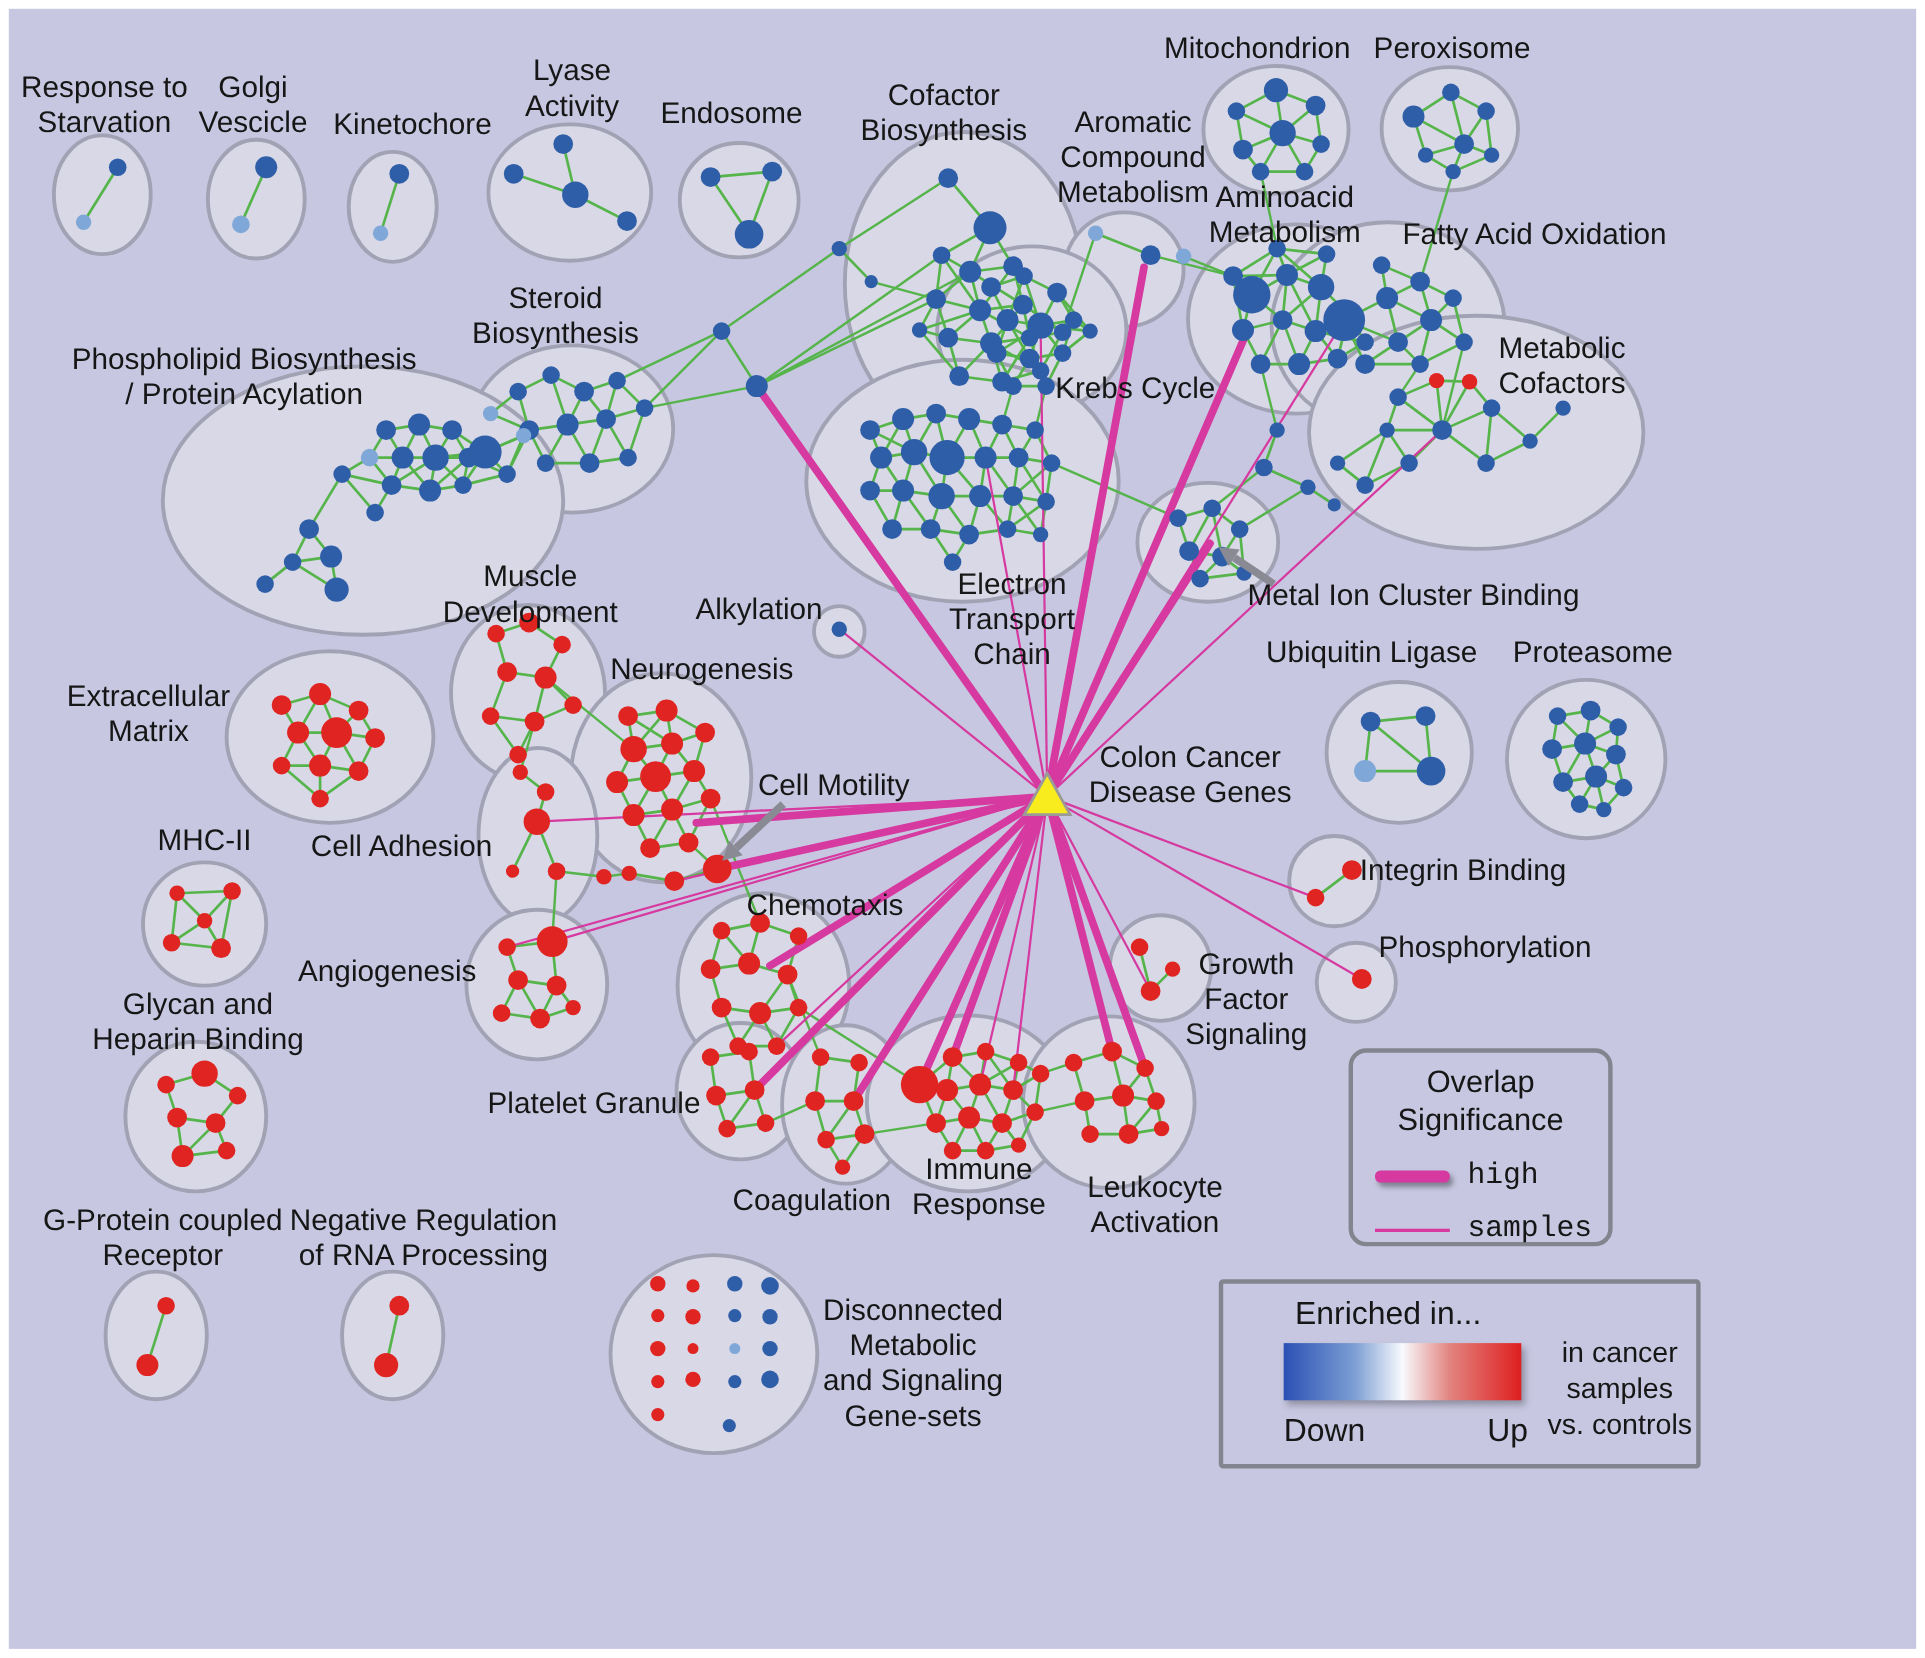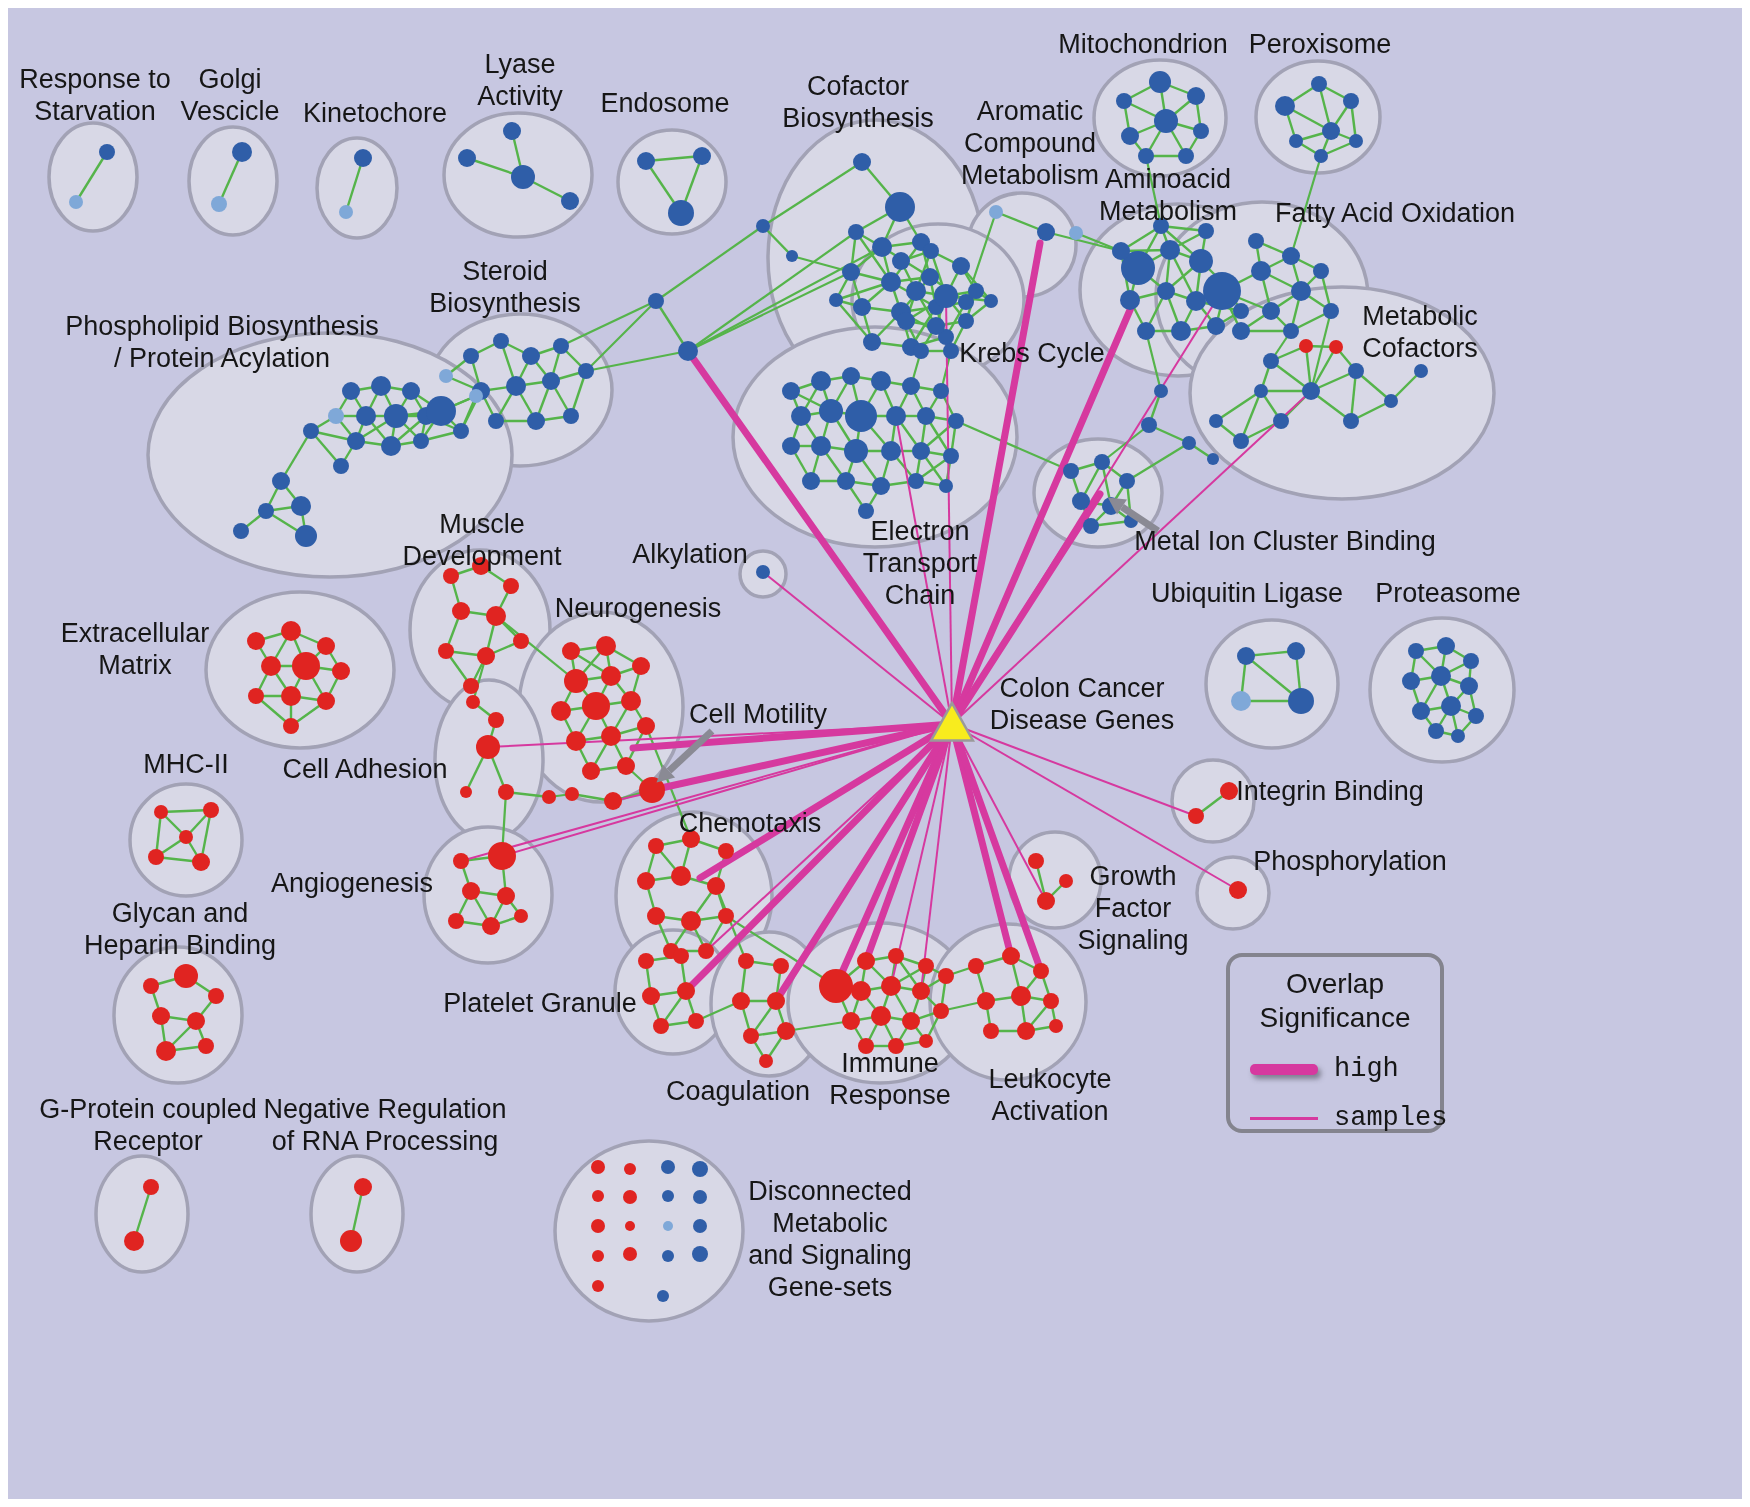--- a/index.html
+++ b/index.html
@@ -1,20 +1,20 @@
 <!DOCTYPE html>
 <html><head>
 <meta charset="utf-8">
 <style>
   html,body{margin:0;padding:0;background:#ffffff;}
   #stage{position:relative;width:1750px;height:1507px;background:#ffffff;font-family:"Liberation Sans",sans-serif;overflow:hidden;}
   #net{position:absolute;left:0;top:0;display:block;}
   svg text{font-family:"Liberation Sans",sans-serif;}
   .panel{position:absolute;color:#161616;box-sizing:border-box;}
-  .overlap-panel{left:1226px;top:953px;width:218px;height:180px;border:4px solid #84848e;border-radius:16px;}
+  .overlap-panel{left:1226px;top:953px;width:240px;height:180px;border:4px solid #84848e;border-radius:16px;}
   .panel-title{text-align:center;font-size:28px;line-height:34px;margin-top:10px;}
   .row{display:flex;align-items:center;gap:16px;margin:19px 0 0 20px;font-family:Liberation Mono, monospace;}
   .swatch-high{width:68px;height:11px;background:#d6399f;border-radius:5px;box-shadow:3px 4px 5px rgba(60,60,70,.5);flex:none;}
   .swatch-moderate{width:68px;height:3px;background:#d6399f;flex:none;}
   .row-label{font-size:27px;}
   .enriched-panel{left:1108px;top:1163px;width:438px;height:172px;border:4px solid #84848e;border-radius:4px;}
   .enriched-title{position:absolute;left:0;top:12px;width:300px;text-align:center;font-size:29px;}
   .gradient-bar{position:absolute;left:55px;top:54px;width:216px;height:52px;
     background:linear-gradient(90deg,#2b50b4 0%,#7d9fd4 30%,#f8fafd 50%,#e2837f 70%,#de1f1f 100%);
     box-shadow:3px 4px 6px rgba(60,60,70,.4);}
@@ -1032,13 +1032,24 @@
     <div class="row">
       <span class="swatch-high"></span>
       <span class="row-label">high</span>
     </div>
     <div class="row">
       <span class="swatch-moderate"></span>
       <span class="row-label">samples</span>
     </div>
   </div>
 
+  <div class="panel enriched-panel">
+    <div class="enriched-title">Enriched in...</div>
+    <div class="gradient-bar"></div>
+    <div class="down-label">Down</div>
+    <div class="up-label">Up</div>
+    <div class="side-text">
+      <span>in cancer</span><br>
+      <span>samples</span><br>
+      <span>vs. controls</span>
+    </div>
+  </div>
 </div>
 
 </body></html>

